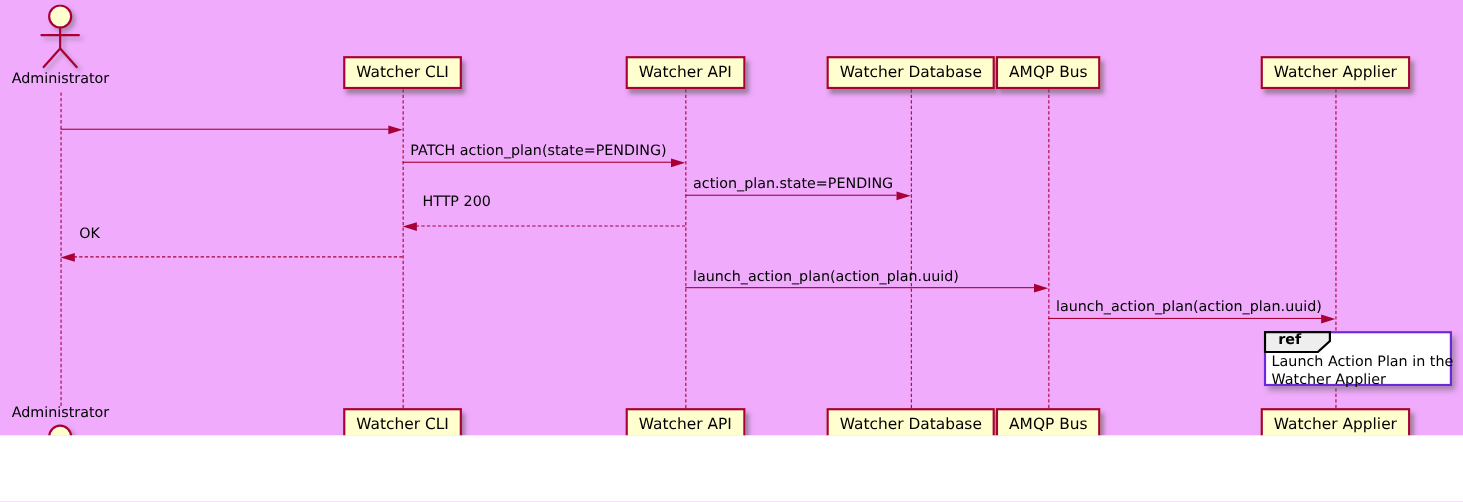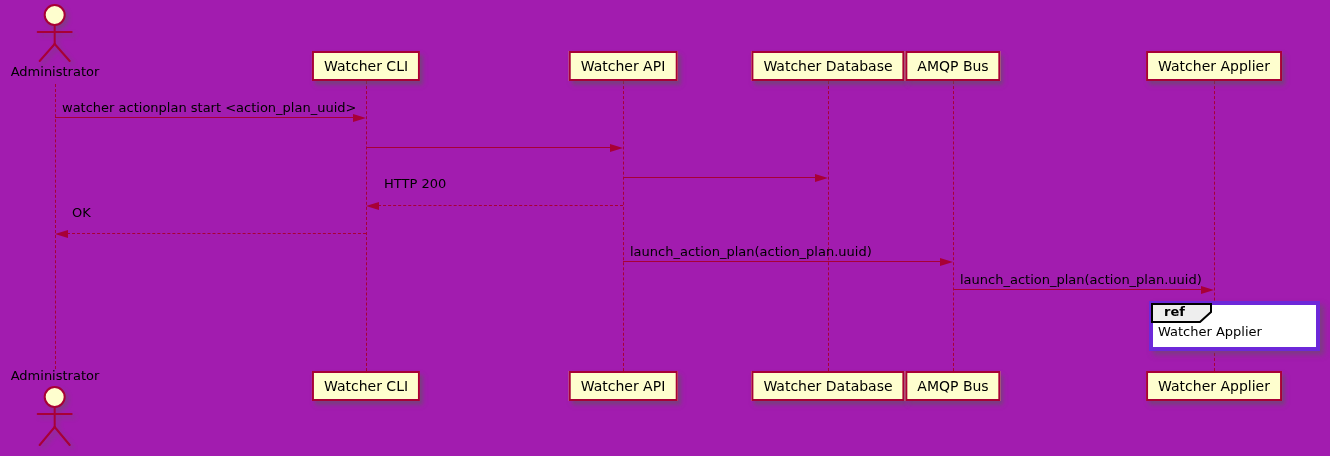--- a/index.html
+++ b/index.html
@@ -10,23 +10,23 @@
   }
   *{margin:0;padding:0;box-sizing:border-box;}
   html,body{background:#ffffff;}
   body{
     font-family:"DejaVu Sans","Liberation Sans",sans-serif;
     color:var(--text);
   }
   .canvas{
     position:relative;
     width:1330px;
-    height:456px;
+    height:396px;
     overflow:hidden;
-    background:#a21caf;
+    background:#f0abfc;
   }
   
   .lifeline{
     position:absolute;
     width:0;
     border-left:1px dashed var(--line);
     z-index:1;
   }
   
   .pbox{
@@ -79,21 +79,21 @@
   }
   .arrowhead.left{
     border-right:13px solid var(--line);
     border-top:4px solid transparent;
     border-bottom:4px solid transparent;
   }
   
   .ref-box{
     position:absolute;
     background:#ffffff;
-    border:4px solid #6d28d9;
+    border:2px solid #6d28d9;
     box-shadow:4px 4px 5px rgba(90,90,90,0.5);
     z-index:5;
   }
   .ref-tab{position:absolute;top:-2px;left:-2px;width:62px;height:20px;}
   .ref-tab svg{display:block;}
   .ref-keyword{
     position:absolute;
     top:0px;left:13px;
     font-size:13px;
     font-weight:bold;
@@ -129,27 +129,28 @@
     </svg>
     <div class="actor-label">Administrator</div>
   </div>
 
   <div class="pbox" style="left:366px;top:51px;">Watcher CLI</div>
   <div class="pbox" style="left:623px;top:51px;">Watcher API</div>
   <div class="pbox" style="left:828px;top:51px;">Watcher Database</div>
   <div class="pbox" style="left:953px;top:51px;">AMQP Bus</div>
   <div class="pbox" style="left:1214px;top:51px;">Watcher Applier</div>
 
-  <div class="msg-label" style="left:62px;top:100px;">watcher actionplan start &lt;action_plan_uuid&gt;</div>
   <div class="msg-line solid" style="left:55px;top:117px;width:299px;"></div>
   <div class="arrowhead right" style="left:353px;top:114px;"></div>
 
+  <div class="msg-label" style="left:373px;top:130px;">PATCH action_plan(state=PENDING)</div>
   <div class="msg-line solid" style="left:366px;top:147px;width:245px;"></div>
   <div class="arrowhead right" style="left:610px;top:144px;"></div>
 
+  <div class="msg-label" style="left:630px;top:160px;">action_plan.state=PENDING</div>
   <div class="msg-line solid" style="left:623px;top:177px;width:192px;"></div>
   <div class="arrowhead right" style="left:815px;top:174px;"></div>
 
   <div class="msg-label" style="left:384px;top:176px;">HTTP 200</div>
   <div class="msg-line dotted" style="left:378px;top:205px;width:245px;"></div>
   <div class="arrowhead left" style="left:366px;top:202px;"></div>
 
   <div class="msg-label" style="left:72px;top:205px;">OK</div>
   <div class="msg-line dotted" style="left:67px;top:233px;width:299px;"></div>
   <div class="arrowhead left" style="left:55px;top:230px;"></div>
@@ -163,20 +164,21 @@
   <div class="arrowhead right" style="left:1201px;top:286px;"></div>
 
   <div class="ref-box" style="left:1149px;top:301px;width:171px;height:50px;">
     <div class="ref-tab">
       <svg width="62" height="20" viewBox="0 0 62 20">
         <path d="M1,1 H60 V9 L49,19 H1 Z" fill="var(--ref-tab-fill)" stroke="#000000" stroke-width="2"></path>
       </svg>
       <span class="ref-keyword">ref</span>
     </div>
     <div class="ref-body">
+      <div>Launch Action Plan in the</div>
       <div>Watcher Applier</div>
     </div>
   </div>
 
   <div class="pbox" style="left:366px;top:371px;">Watcher CLI</div>
   <div class="pbox" style="left:623px;top:371px;">Watcher API</div>
   <div class="pbox" style="left:828px;top:371px;">Watcher Database</div>
   <div class="pbox" style="left:953px;top:371px;">AMQP Bus</div>
   <div class="pbox" style="left:1214px;top:371px;">Watcher Applier</div>
 

